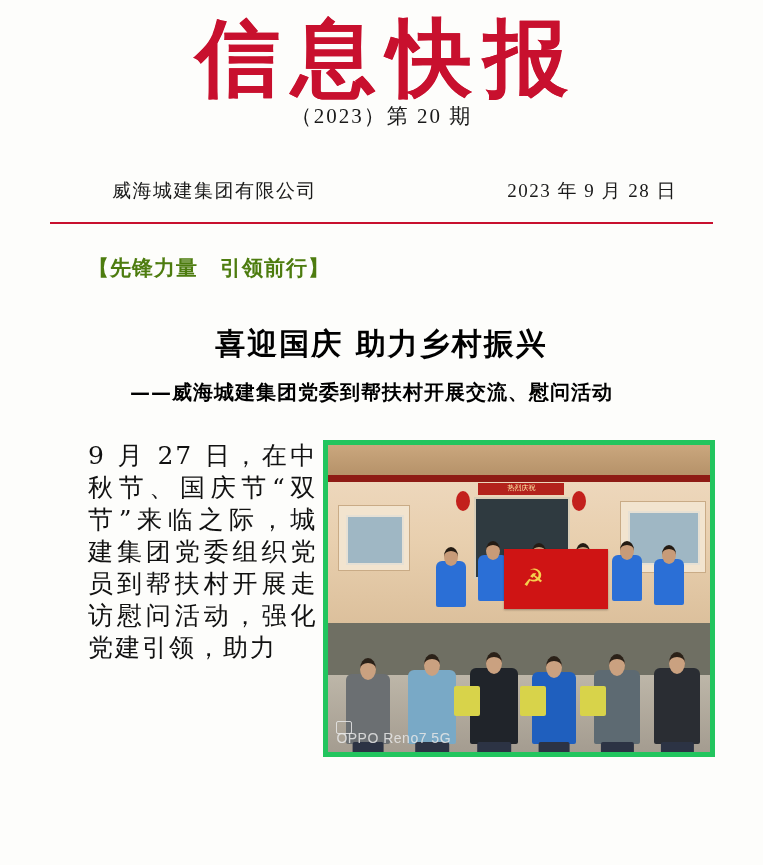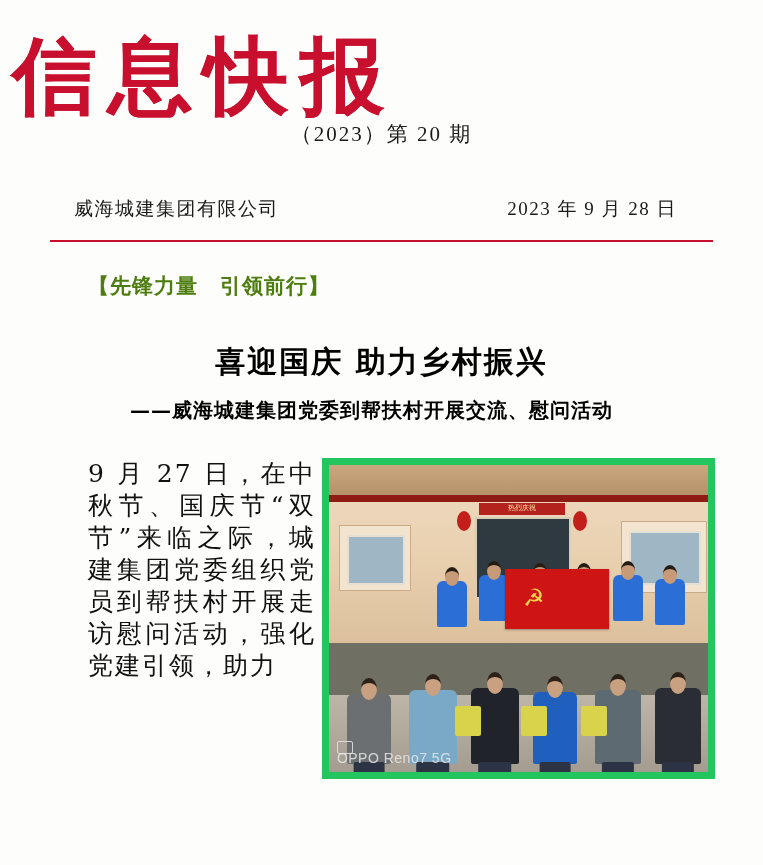--- a/index.html
+++ b/index.html
@@ -18,21 +18,22 @@
 
   .page {
     position: relative;
     width: 763px;
     height: 865px;
     background: #fdfdfb;
   }
 
   
   .masthead {
-    padding-top: 32px;
+    text-align: center;
+    padding-top: 14px;
   }
   .masthead-title {
     font-family: "DejaVu Serif", "Liberation Serif", serif;
     font-weight: bold;
     font-size: 84px;
     line-height: 1.05;
     letter-spacing: 12px;
     color: #c8102e;
     text-indent: 12px;
     
@@ -43,21 +44,21 @@
     text-align: center;
     font-size: 21px;
     letter-spacing: 2px;
     color: #1a1a1a;
     font-family: "Liberation Serif", serif;
   }
 
   
   .info-row {
     margin-top: 48px;
-    padding: 0 86px 0 74px;
+    padding: 0 86px 0 112px;
     display: flex;
     justify-content: space-between;
     align-items: baseline;
     font-size: 19px;
     letter-spacing: 1px;
     color: #1a1a1a;
   }
   .info-left { letter-spacing: 1.5px; }
   .info-right { letter-spacing: 1.5px; }
 
@@ -117,21 +118,21 @@
     font-family: "DejaVu Serif", "Liberation Serif", serif;
   }
 
   .photo {
     position: relative;
     margin-left: 6px;
     width: 386px;
     height: 307px;
     overflow: hidden;
     background: #6f6f63;
-    border: 7px solid #22c55e;
+    border: 5px solid #22c55e;
   }
 
   
   .ph-sky {
     position: absolute; left: 0; top: 0; width: 100%; height: 44%;
     background: linear-gradient(#e9d9c6, #e3cdb4);
   }
   .ph-building {
     position: absolute; left: 0; top: 0; width: 100%; height: 58%;
     background: linear-gradient(#f0dcc4 0%, #e8cfae 55%, #dcc09c 100%);

